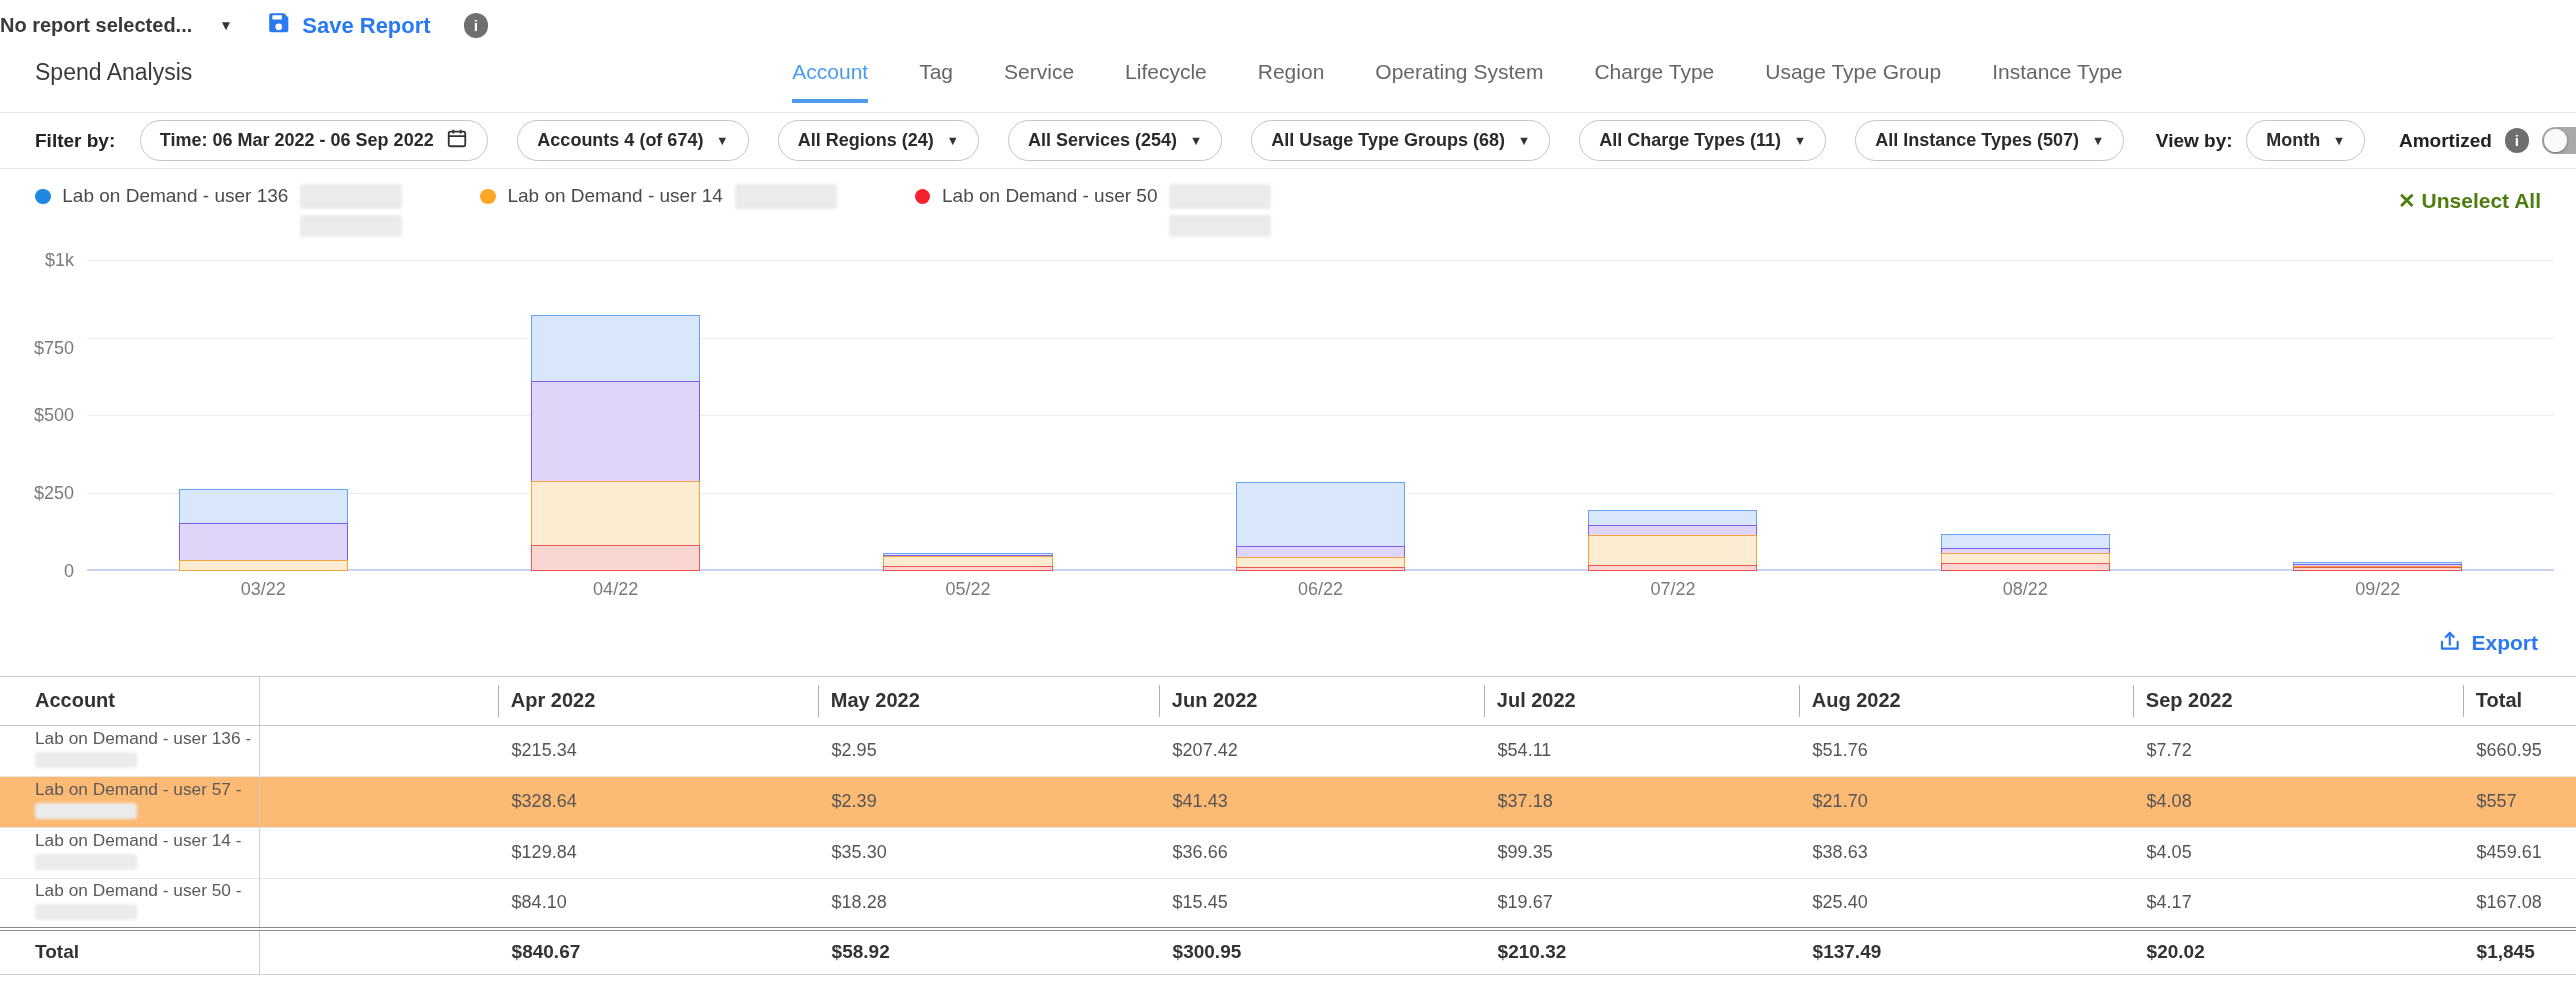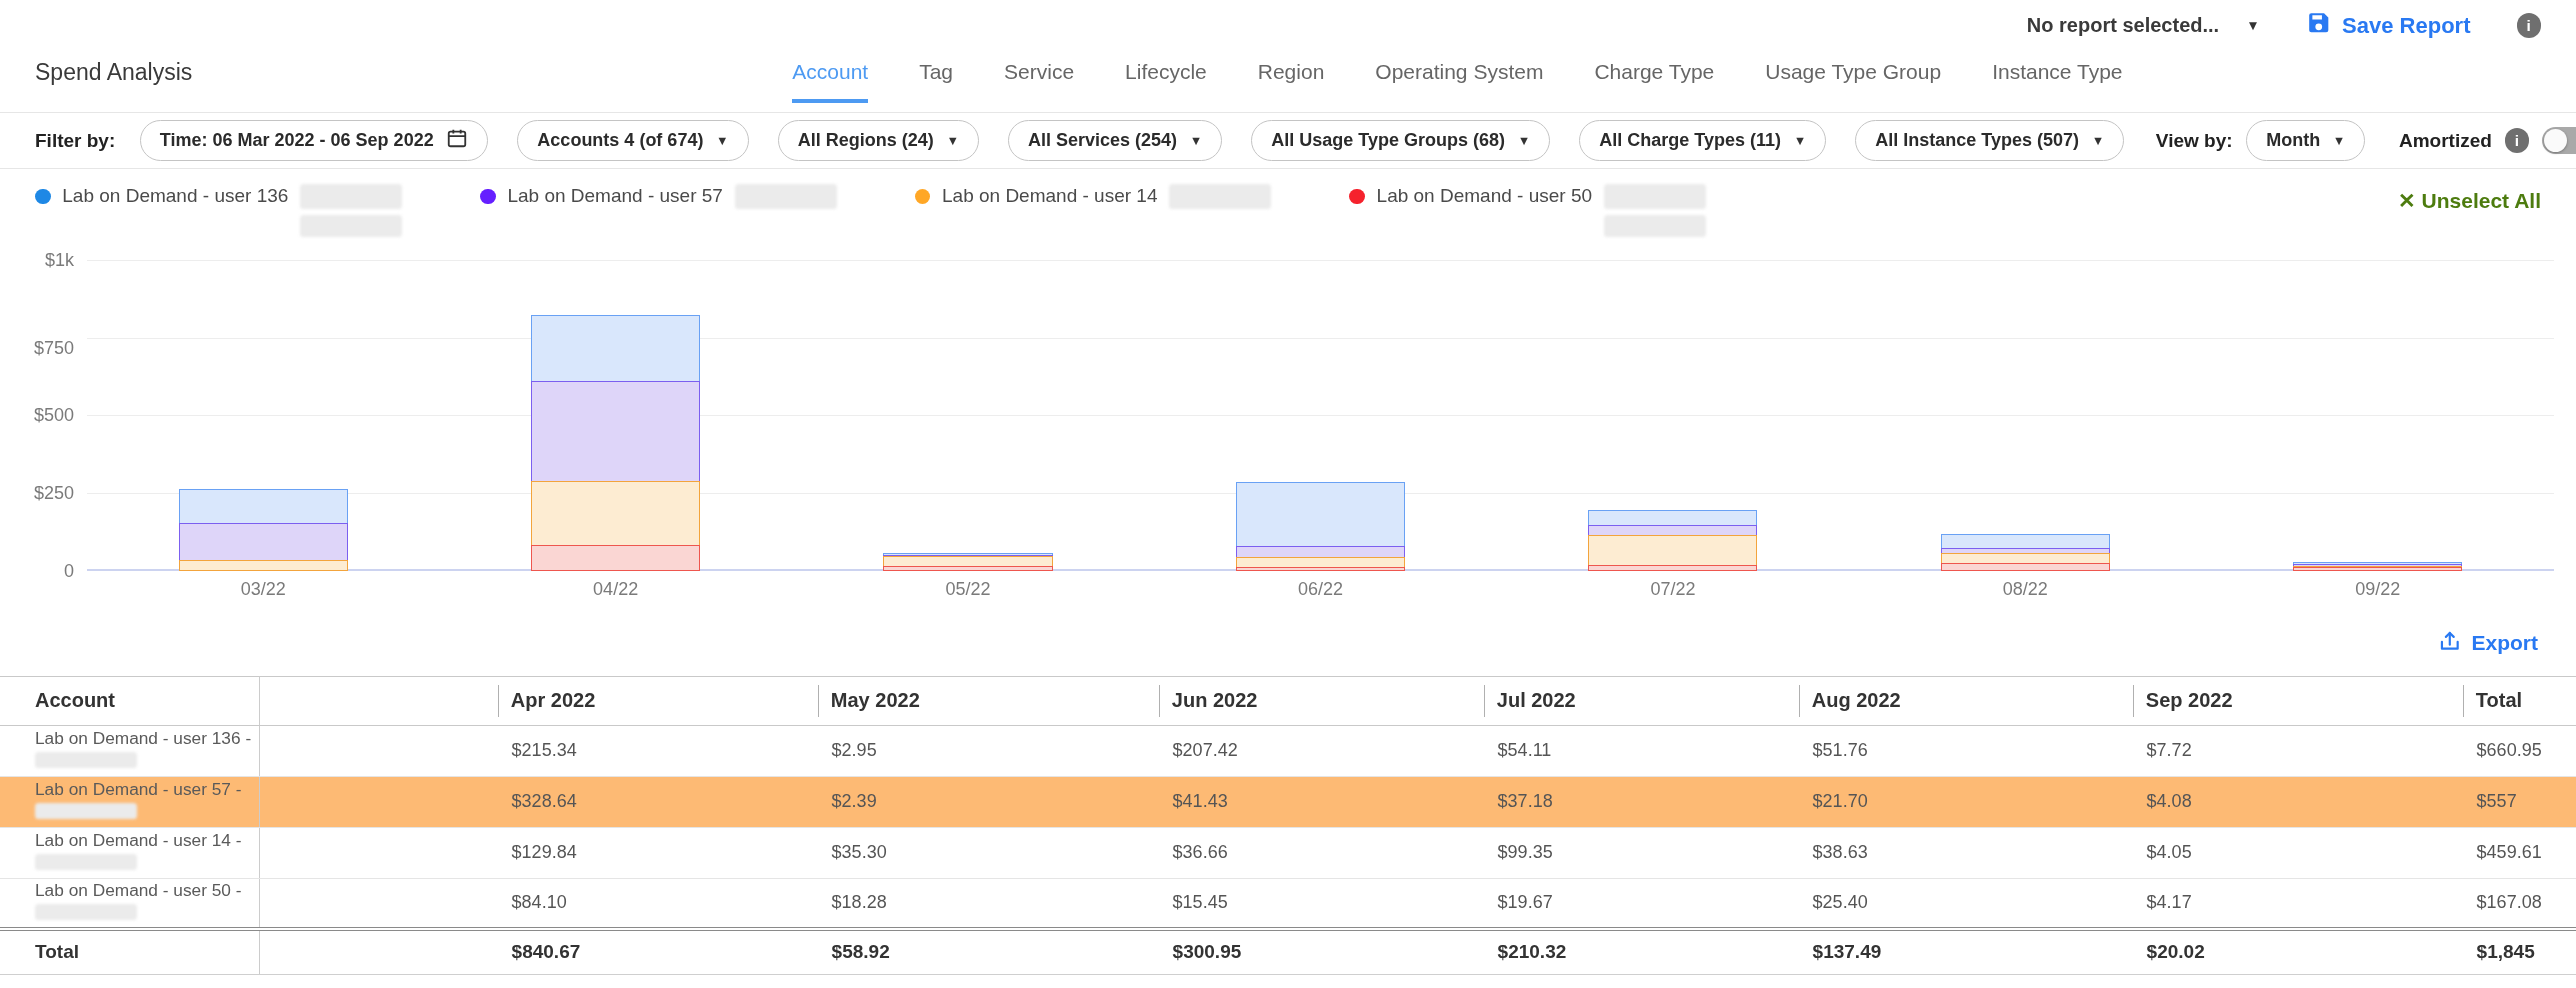--- a/index.html
+++ b/index.html
@@ -1,21 +1,21 @@
 <!DOCTYPE html>
 <html style="font-size:14.5px"><head>
 <meta charset="utf-8">
 <style>
   * { box-sizing: border-box; margin: 0; padding: 0; }
   html,body { width: 2576px; height: 989px; background: #fff; overflow: hidden;
     font-family: "Liberation Sans", sans-serif; color: #333; }
 
   
-  .topbar { height: 51px; display: flex; justify-content: flex-end; align-items: center;
-    padding-right: 35px; gap: 46px; }
+  .topbar { height: 51px; display: flex; align-items: center;
+    padding-right: 35px; gap: 33px; }
   .report-select { display: flex; align-items: center; gap: 27px; font-weight: bold;
     font-size: 20px; color: #3a3a3a; cursor: pointer; }
   .caret { font-size: 13.6px; color: #333; }
   .save-report { display: flex; align-items: center; gap: 11px; color: #2979f2;
     font-weight: bold; font-size: 22px; cursor: pointer; }
   .info-circle { width: 24.5px; height: 24.5px; border-radius: 50%; background: #6f6f6f;
     color: #fff; font-size: 15.5px; font-weight: bold; display: inline-flex;
     align-items: center; justify-content: center; cursor: pointer; flex: none; }
 
   
@@ -189,27 +189,20 @@
 
 <div class="legend-row">
   <div class="legend-items" id="legend">
       <div class="legend-item">
         <div class="legend-line1">
           <span class="dot" style="background: rgb(30, 136, 229);"></span>
           <span>Lab on Demand - user 136</span>
           <span class="blur inline"></span>
         </div>
         <span class="blur line2" style="margin-left: 155px;"></span>
-      </div>
-      <div class="legend-item">
-        <div class="legend-line1">
-          <span class="dot" style="background: rgb(101, 31, 255);"></span>
-          <span>Lab on Demand - user 57</span>
-          <span class="blur inline"></span>
-        </div>
       </div>
       <div class="legend-item">
         <div class="legend-line1">
           <span class="dot" style="background: rgb(255, 167, 38);"></span>
           <span>Lab on Demand - user 14</span>
           <span class="blur inline"></span>
         </div>
       </div>
       <div class="legend-item">
         <div class="legend-line1">

